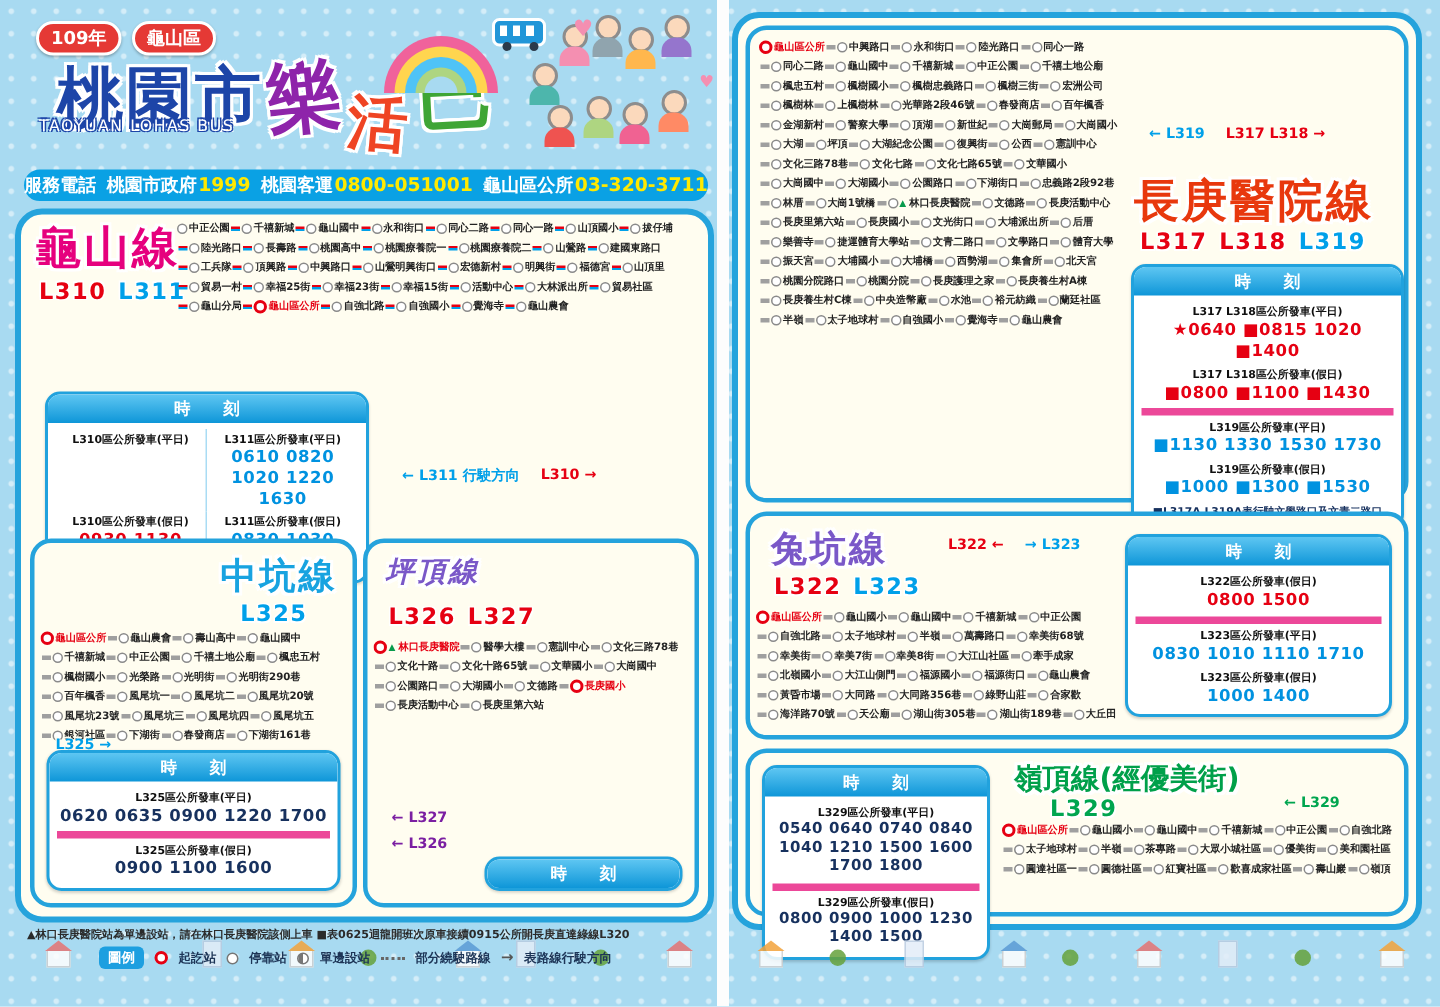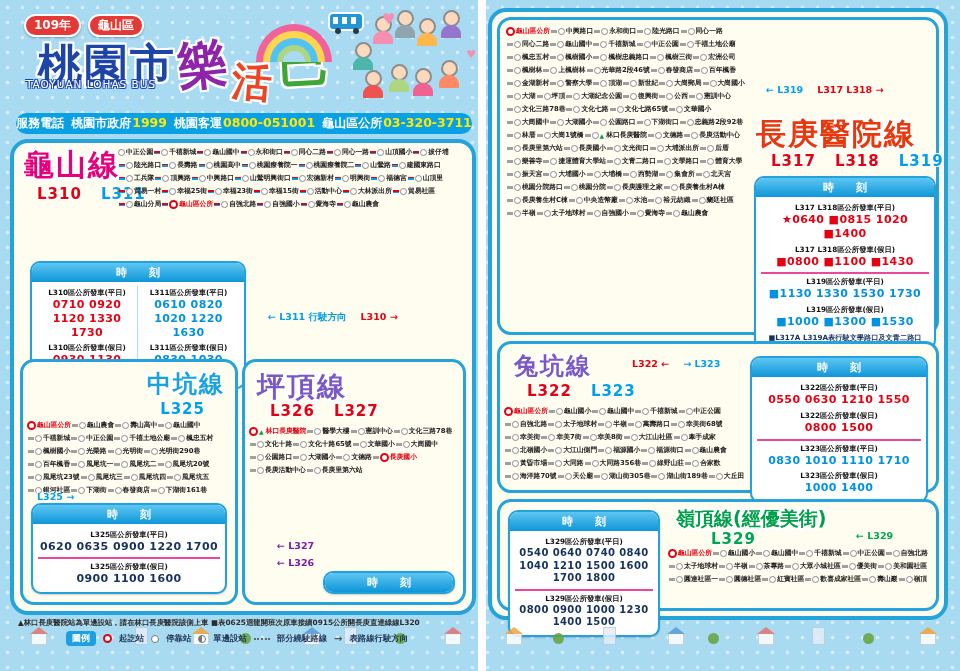--- a/index.html
+++ b/index.html
@@ -12,21 +12,21 @@
   .page-left{left:10px;width:468px;}
   .page-right{left:486px;width:466px;}
   .divider{position:absolute;left:478px;top:0;width:8px;height:671px;background:#fdfdfd;}
 
   
   .header{position:absolute;left:0;top:4px;width:468px;height:106px;}
   .badge{position:absolute;background:#e53935;color:#fff;border:2px solid #fff;border-radius:12px;
     padding:1px 8px;font-size:12px;font-weight:800;box-shadow:0 1px 2px rgba(0,0,0,.3);white-space:nowrap;}
   .badge.y{left:14px;top:10px;} .badge.d{left:78px;top:10px;}
   .ow{text-shadow:-2px -2px 0 #fff,2px -2px 0 #fff,-2px 2px 0 #fff,2px 2px 0 #fff,-2px 0 0 #fff,2px 0 0 #fff,0 -2px 0 #fff,0 2px 0 #fff;}
-  .ow1{text-shadow:-1px -1px 0 #fff,1px -1px 0 #fff,-1px 1px 0 #fff,1px 1px 0 #fff;margin-left:11px;}
+  .ow1{text-shadow:-1px -1px 0 #fff,1px -1px 0 #fff,-1px 1px 0 #fff,1px 1px 0 #fff;}
   .city{position:absolute;left:28px;top:32px;font-size:44px;font-weight:900;color:#1d45a8;letter-spacing:2px;}
   .subtitle{position:absolute;left:16px;top:74px;font-size:10.5px;font-weight:400;color:#fff;letter-spacing:1px;
     text-shadow:-1px -1px 0 #1d45a8,1px -1px 0 #1d45a8,-1px 1px 0 #1d45a8,1px 1px 0 #1d45a8;}
   .brand{position:absolute;left:168px;top:28px;}
   .brand span{display:inline-block;font-weight:900;}
   .bc0{font-size:50px;color:#8e24aa;transform:rotate(-6deg);}
   .bc1{font-size:40px;color:#ef4423;transform:rotate(5deg) translateY(14px);}
   .bc2{font-size:50px;color:#3fa535;transform:rotate(-3deg);}
   .rainbow{position:absolute;left:246px;top:20px;width:76px;height:38px;}
   .rainbow i{position:absolute;bottom:0;border-radius:80px 80px 0 0;}
@@ -83,46 +83,46 @@
   .annos span{font-size:9.5px;font-weight:900;white-space:nowrap;text-shadow:-1px -1px 0 #fffdf0,1px 1px 0 #fffdf0;}
 
   
   .tt{background:#fff;border:2px solid #21a2dd;border-radius:10px;overflow:hidden;box-shadow:0 1px 2px rgba(0,0,0,.18);position:absolute;}
   .tt-h{background:linear-gradient(#5ec6f2,#0e96d8);color:#fff;text-align:center;font-size:11px;font-weight:900;
     letter-spacing:9px;padding:2px 0 2px 9px;}
   .tt-b{padding:4px 5px;}
   .g2{display:grid;grid-template-columns:1fr 1fr;}
   .g2 .tt-g:nth-child(odd){border-right:1px solid #a9dcf4;}
   .tt-g{padding:2px 2px;}
-  .tt-g.sep{border-top:2px solid #ec4899;margin-top:2px;padding-top:3px;}
+  .tt-g.sep{border-top:5px solid #ec4899;margin-top:2px;padding-top:3px;}
   .tt-l{font-size:7.3px;font-weight:800;color:#101010;text-align:center;white-space:nowrap;}
   .tt-t{font-size:11px;font-weight:900;text-align:center;letter-spacing:.4px;line-height:1.25;}
   .tt-t.red{color:#e60012;} .tt-t.blue{color:#0092e0;} .tt-t.dark{color:#17315e;}
   .tt-note{font-size:7.2px;color:#17315e;font-weight:800;text-align:center;padding:2px 2px 1px;}
 
   
   .sec-gs .stitle{left:10px;top:2px;font-size:30px;}
   .sec-gs .bdg-row{left:12px;top:42px;}
   .sec-gs .stops{left:104px;top:4px;width:352px;height:110px;}
   .sec-gs .tt{left:16px;top:118px;width:216px;}
   .sec-gs .annos{left:254px;top:168px;}
 
   .zk{left:6px;top:216px;width:218px;height:246px;}
   .zk .stitle{right:10px;top:6px;font-size:24px;}
   .zk .bdg-row{right:30px;top:38px;}
   .zk .stops{left:4px;top:58px;width:202px;height:78px;}
   .zk .tt{left:8px;bottom:8px;width:196px;}
   .zk .annos{left:14px;bottom:100px;}
 
   .pd{left:228px;top:216px;width:224px;height:246px;}
-  .pd .stitle{left:12px;top:6px;font-size:28px;}
+  .pd .stitle{left:12px;top:6px;font-size:19px;font-style:italic;}
   .pd .bdg-row{left:14px;top:40px;}
   .pd .stops{left:4px;top:64px;width:212px;height:80px;}
   .pd .tt{right:8px;bottom:8px;width:132px;}
-  .pd .annos{left:16px;bottom:34px;flex-direction:column;gap:6px;margin-left:16px;}
+  .pd .annos{left:16px;bottom:34px;flex-direction:column;gap:6px;}
 
   .cg{left:5px;top:5px;width:442px;height:318px;}
   .cg .stops{left:6px;top:6px;width:244px;height:302px;}
   .cg .stitle{left:256px;top:94px;font-size:30px;}
   .cg .bdg-row{left:260px;top:132px;}
   .cg .tt{left:254px;top:156px;width:182px;}
   .cg .annos{left:266px;top:64px;}
 
   .tk{left:5px;top:329px;width:442px;height:152px;}
   .tk .stitle{left:14px;top:6px;font-size:24px;}
@@ -364,21 +364,20 @@
           </div>
         <div class="annos" style="left:254px;top:168px;">
             <span style="color: rgb(0, 160, 233);">← L311 行駛方向</span>
             <span style="color: rgb(230, 0, 18);">L310 →</span>
           </div>
         <div class="tt" style="left:16px;top:118px;width:216px;">
           <div class="tt-h">時 刻</div>
           <div class="tt-b g2">
             <div class="tt-g">
               <div class="tt-l">L310區公所發車(平日)</div>
-              <div class="tt-t red">0710 0920 1120 1330 1730</div>
             </div>
             <div class="tt-g">
               <div class="tt-l">L311區公所發車(平日)</div>
               <div class="tt-t blue">0610 0820 1020 1220 1630</div>
             </div>
             <div class="tt-g">
               <div class="tt-l">L310區公所發車(假日)</div>
               <div class="tt-t red">0930 1130 1530</div>
             </div>
             <div class="tt-g">
@@ -1079,24 +1078,20 @@
               <span class="sl">湖山街189巷</span>
             </span>
             <span class="stop">
               <span class="dot"></span>
               <span class="sl">大丘田</span>
             </span>
           </div>
         <div class="tt" style="right:8px;top:12px;width:178px;">
           <div class="tt-h">時 刻</div>
           <div class="tt-b">
-            <div class="tt-g">
-              <div class="tt-l">L322區公所發車(平日)</div>
-              <div class="tt-t red">0550 0630 1210 1550</div>
-            </div>
             <div class="tt-g">
               <div class="tt-l">L322區公所發車(假日)</div>
               <div class="tt-t red">0800 1500</div>
             </div>
             <div class="tt-g sep">
               <div class="tt-l">L323區公所發車(平日)</div>
               <div class="tt-t blue">0830 1010 1110 1710</div>
             </div>
             <div class="tt-g">
               <div class="tt-l">L323區公所發車(假日)</div>

